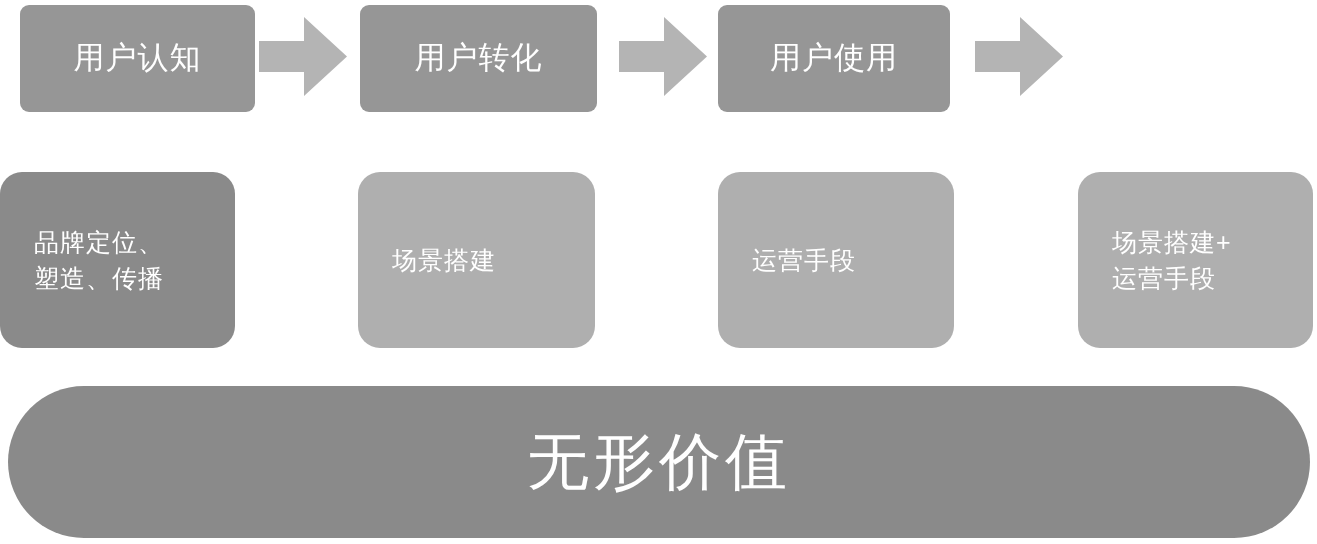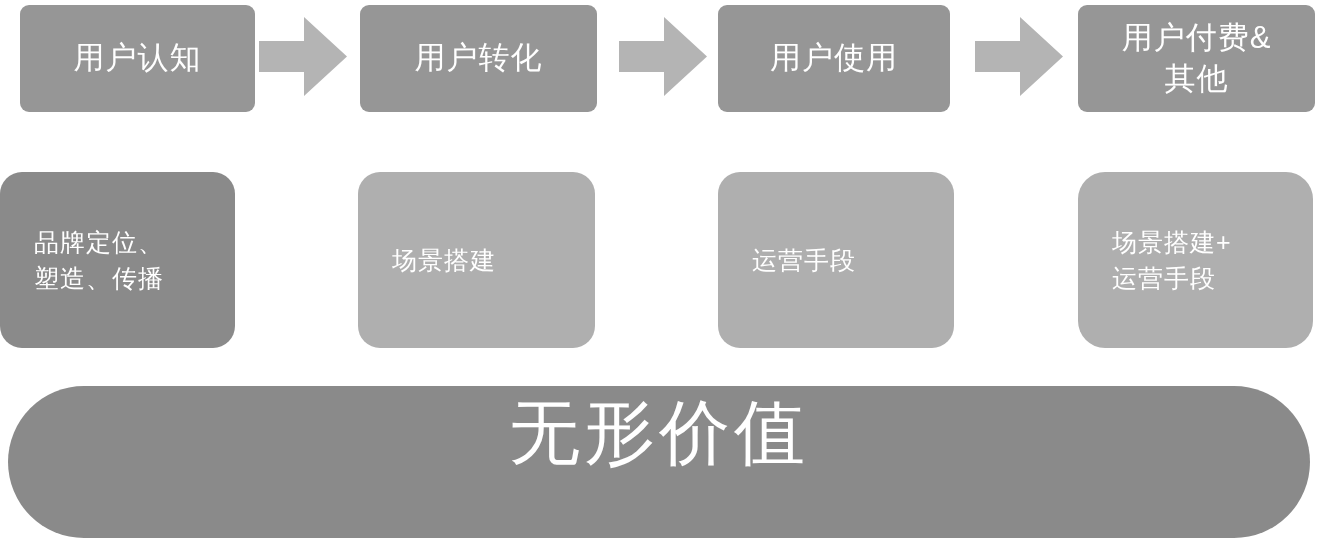--- a/index.html
+++ b/index.html
@@ -61,23 +61,24 @@
     user-select: none;
   }
 
   
   .banner {
     position: absolute;
     box-sizing: border-box;
     background: #8a8a8a;
     border-radius: 80px;
     display: flex;
+    align-items: center;
     justify-content: center;
     color: #ffffff;
-    font-size: 71px;
+    font-size: 62px;
     letter-spacing: 4px;
     user-select: none;
   }
 </style>
 </head>
 <body>
 
 <div id="canvas" style="background: rgb(255, 255, 255);">
 
   <div class="stage-box" id="stage-0" style="left: 0px; top: 5px; width: 235px; height: 107px; background: rgb(150, 150, 150); margin-left: 20px;">
@@ -85,23 +86,20 @@
   </div>
 
   <div class="stage-box" id="stage-1" style="left: 360px; top: 5px; width: 237px; height: 107px; background: rgb(150, 150, 150);">
     <span>用户转化</span>
   </div>
 
   <div class="stage-box" id="stage-2" style="left: 718px; top: 5px; width: 232px; height: 107px; background: rgb(150, 150, 150);">
     <span>用户使用</span>
   </div>
 
-  <div class="stage-box" id="stage-3" style="left: 1078px; top: 5px; width: 237px; height: 107px; background: rgb(150, 150, 150);">
-    <span>用户付费&amp;<br>其他</span>
-  </div>
 
   <div class="arrow" id="arrow-0" style="left: 259px; top: 17px; width: 88px; height: 79px;">
     <svg viewBox="0 0 88 79" preserveAspectRatio="none" width="100%" height="100%">
       <polygon points="0,24 45,24 45,0 88,39.5 45,79 45,55 0,55" fill="#b4b4b4"></polygon>
     </svg>
   </div>
 
   <div class="arrow" id="arrow-1" style="left: 619px; top: 17px; width: 88px; height: 79px;">
     <svg viewBox="0 0 88 79" preserveAspectRatio="none" width="100%" height="100%">
       <polygon points="0,24 45,24 45,0 88,39.5 45,79 45,55 0,55" fill="#b4b4b4"></polygon>
@@ -119,21 +117,21 @@
   </div>
 
   <div class="method-box" id="method-1" style="left: 358px; top: 172px; width: 237px; height: 176px; background: rgb(175, 175, 175);">
     <span>场景搭建</span>
   </div>
 
   <div class="method-box" id="method-2" style="left: 718px; top: 172px; width: 236px; height: 176px; background: rgb(175, 175, 175);">
     <span>运营手段</span>
   </div>
 
-  <div class="method-box" id="method-3" style="left: 1078px; top: 172px; width: 235px; height: 176px; background: rgb(175, 175, 175); border-radius: 27px;">
+  <div class="method-box" id="method-3" style="left: 1078px; top: 172px; width: 235px; height: 176px; background: rgb(175, 175, 175);">
     <span>场景搭建+<br>运营手段</span>
   </div>
 
   <div class="banner" id="banner" style="left: 8px; top: 386px; width: 1302px; height: 152px; background: rgb(138, 138, 138); color: rgb(255, 255, 255); border-radius: 76px;">
     <span>无形价值</span>
   </div>
 
 </div>
 
 </body></html>

